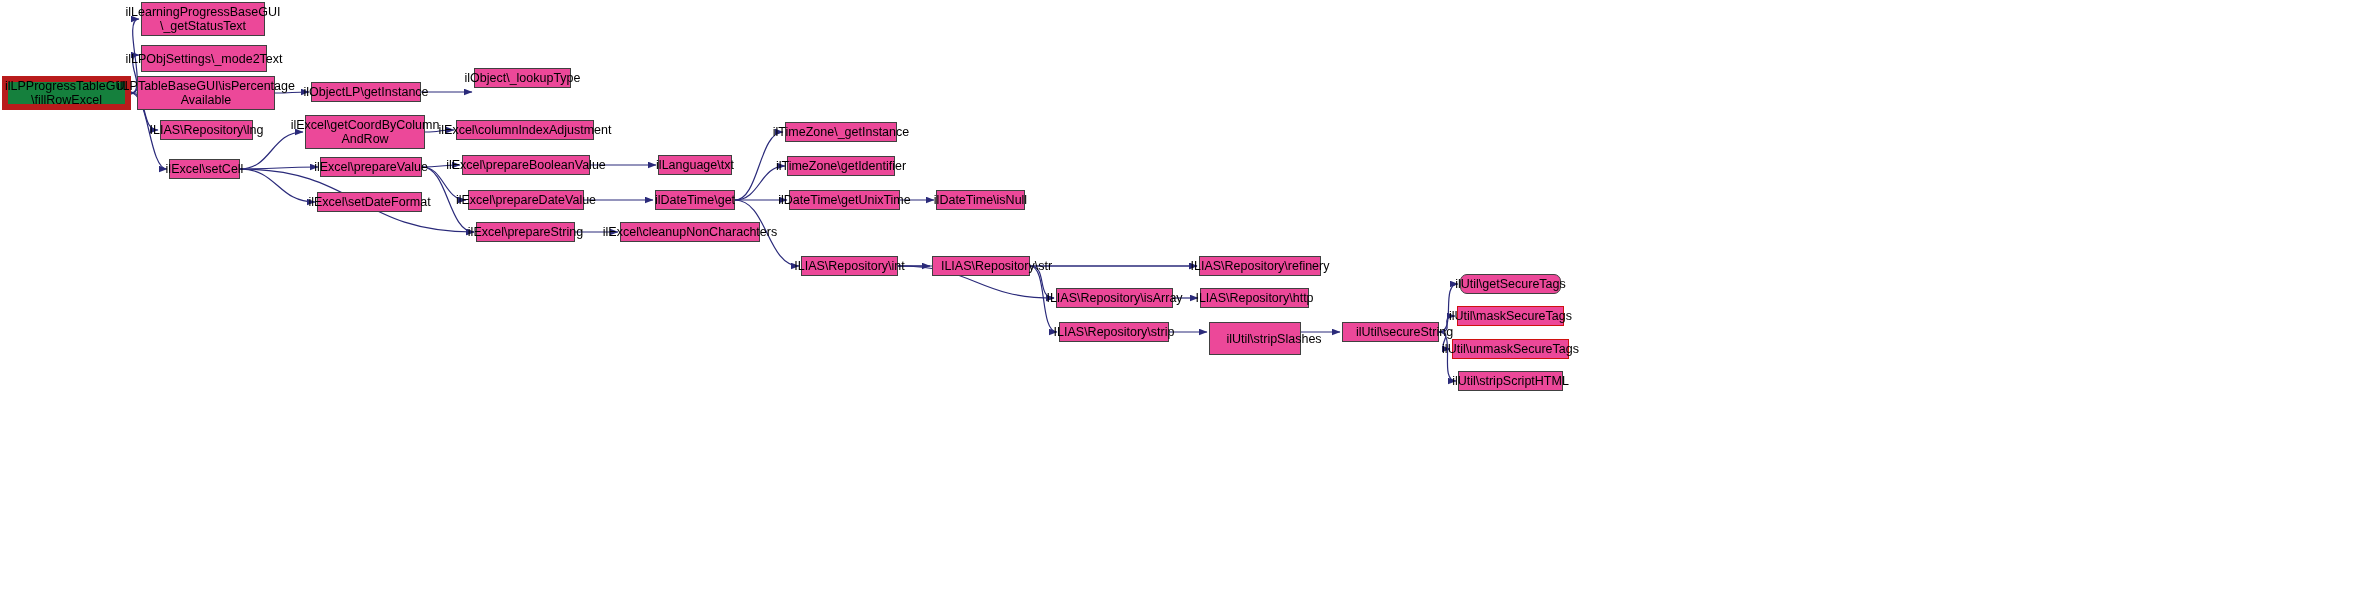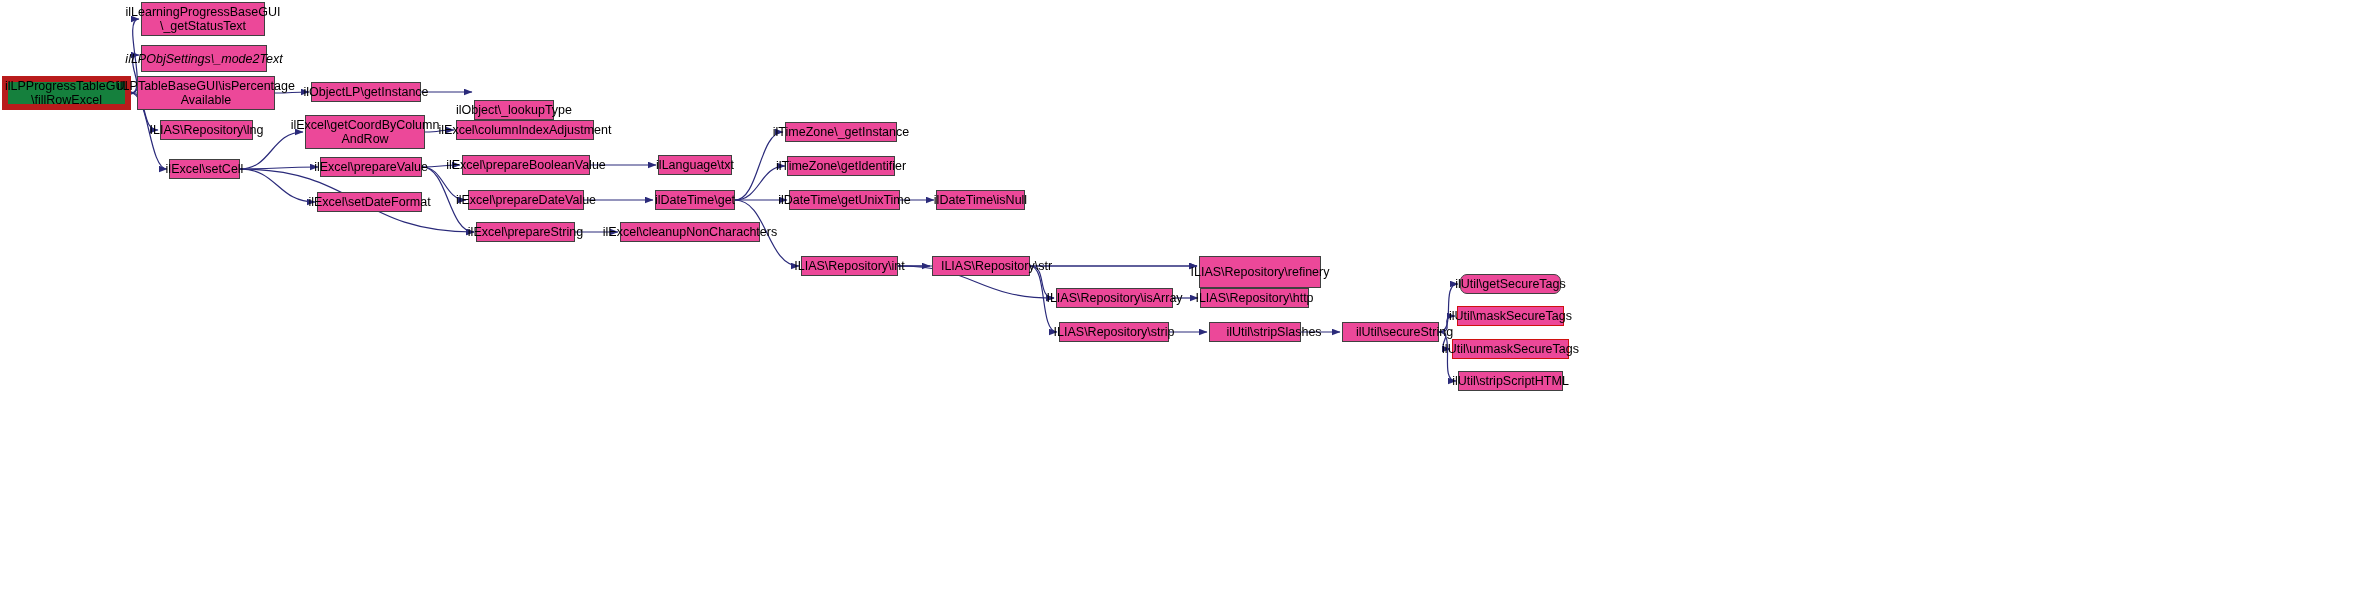--- a/index.html
+++ b/index.html
@@ -95,48 +95,48 @@
         <path d="M 1439 332 C 1457 332, 1437 316, 1455 316" fill="none" stroke="#2a2a7a" stroke-width="1.2" marker-end="url(#arrow)"></path>
         <path d="M 1439 332 C 1457 332, 1432 349, 1450 349" fill="none" stroke="#2a2a7a" stroke-width="1.2" marker-end="url(#arrow)"></path>
         <path d="M 1439 332 C 1457 332, 1438 381, 1456 381" fill="none" stroke="#2a2a7a" stroke-width="1.2" marker-end="url(#arrow)"></path>
       </g>
   </svg>
   <div id="node-layer">
       <div class="node root" style="left: 2px; top: 76px; width: 129px; height: 34px;">ilLPProgressTableGUI
 \fillRowExcel</div>
       <div class="node" style="left: 141px; top: 2px; width: 124px; height: 34px;">ilLearningProgressBaseGUI
 \_getStatusText</div>
-      <div class="node" style="left: 141px; top: 45px; width: 126px; height: 27px; font-style: italic;">ilLPObjSettings\_mode2Text</div>
+      <div class="node" style="left: 141px; top: 45px; width: 126px; height: 27px;">ilLPObjSettings\_mode2Text</div>
       <div class="node" style="left: 137px; top: 76px; width: 138px; height: 34px;">ilLPTableBaseGUI\isPercentage
 Available</div>
       <div class="node" style="left: 160px; top: 120px; width: 93px; height: 20px;">ILIAS\Repository\lng</div>
       <div class="node" style="left: 169px; top: 159px; width: 71px; height: 20px;">ilExcel\setCell</div>
       <div class="node" style="left: 311px; top: 82px; width: 110px; height: 20px;">ilObjectLP\getInstance</div>
-      <div class="node" style="left: 474px; top: 100px; width: 80px; height: 20px;">ilObject\_lookupType</div>
+      <div class="node" style="left: 474px; top: 68px; width: 97px; height: 20px;">ilObject\_lookupType</div>
       <div class="node" style="left: 305px; top: 115px; width: 120px; height: 34px;">ilExcel\getCoordByColumn
 AndRow</div>
       <div class="node" style="left: 456px; top: 120px; width: 138px; height: 20px;">ilExcel\columnIndexAdjustment</div>
       <div class="node" style="left: 320px; top: 157px; width: 102px; height: 20px;">ilExcel\prepareValue</div>
       <div class="node" style="left: 317px; top: 192px; width: 105px; height: 20px;">ilExcel\setDateFormat</div>
       <div class="node" style="left: 462px; top: 155px; width: 128px; height: 20px;">ilExcel\prepareBooleanValue</div>
       <div class="node" style="left: 468px; top: 190px; width: 116px; height: 20px;">ilExcel\prepareDateValue</div>
       <div class="node" style="left: 476px; top: 222px; width: 99px; height: 20px;">ilExcel\prepareString</div>
       <div class="node" style="left: 658px; top: 155px; width: 74px; height: 20px;">ilLanguage\txt</div>
       <div class="node" style="left: 655px; top: 190px; width: 80px; height: 20px;">ilDateTime\get</div>
       <div class="node" style="left: 620px; top: 222px; width: 140px; height: 20px;">ilExcel\cleanupNonCharachters</div>
       <div class="node" style="left: 785px; top: 122px; width: 112px; height: 20px;">ilTimeZone\_getInstance</div>
       <div class="node" style="left: 787px; top: 156px; width: 108px; height: 20px;">ilTimeZone\getIdentifier</div>
       <div class="node" style="left: 789px; top: 190px; width: 111px; height: 20px;">ilDateTime\getUnixTime</div>
       <div class="node" style="left: 936px; top: 190px; width: 89px; height: 20px;">ilDateTime\isNull</div>
       <div class="node" style="left: 801px; top: 256px; width: 97px; height: 20px;">ILIAS\Repository\int</div>
       <div class="node" style="left: 932px; top: 256px; width: 98px; height: 20px; padding-left: 35px;">ILIAS\Repository\str</div>
       <div class="node" style="left: 1056px; top: 288px; width: 117px; height: 20px;">ILIAS\Repository\isArray</div>
       <div class="node" style="left: 1059px; top: 322px; width: 110px; height: 20px;">ILIAS\Repository\strip</div>
       <div class="node" style="left: 1200px; top: 288px; width: 109px; height: 20px;">ILIAS\Repository\http</div>
-      <div class="node" style="left: 1209px; top: 322px; width: 92px; height: 20px; padding-left: 42px;">ilUtil\stripSlashes</div>
-      <div class="node" style="left: 1199px; top: 256px; width: 122px; height: 32px;">ILIAS\Repository\refinery</div>
+      <div class="node" style="left: 1209px; top: 322px; width: 92px; height: 33px; padding-left: 42px;">ilUtil\stripSlashes</div>
+      <div class="node" style="left: 1199px; top: 256px; width: 122px; height: 20px;">ILIAS\Repository\refinery</div>
       <div class="node" style="left: 1342px; top: 322px; width: 97px; height: 20px; padding-left: 32px;">ilUtil\secureString</div>
       <div class="node" style="left: 1460px; top: 274px; width: 101px; height: 20px; border-radius: 7px;">ilUtil\getSecureTags</div>
       <div class="node highlight" style="left: 1457px; top: 306px; width: 107px; height: 20px;">ilUtil\maskSecureTags</div>
       <div class="node highlight" style="left: 1452px; top: 339px; width: 117px; height: 20px;">ilUtil\unmaskSecureTags</div>
       <div class="node" style="left: 1458px; top: 371px; width: 105px; height: 20px;">ilUtil\stripScriptHTML</div>
     </div>
 </div>
 
 </body></html>

